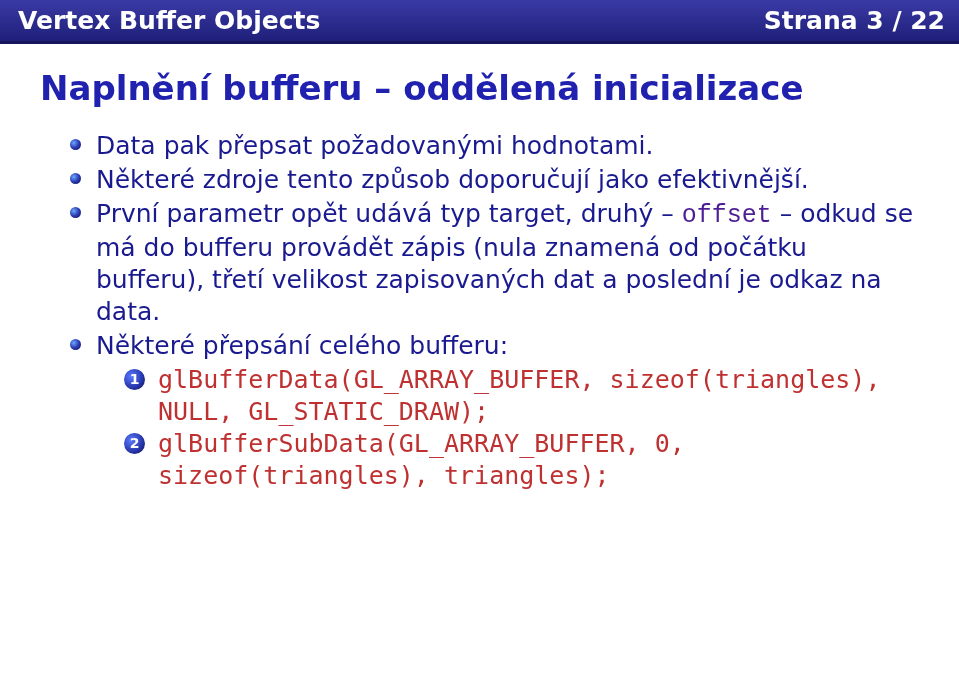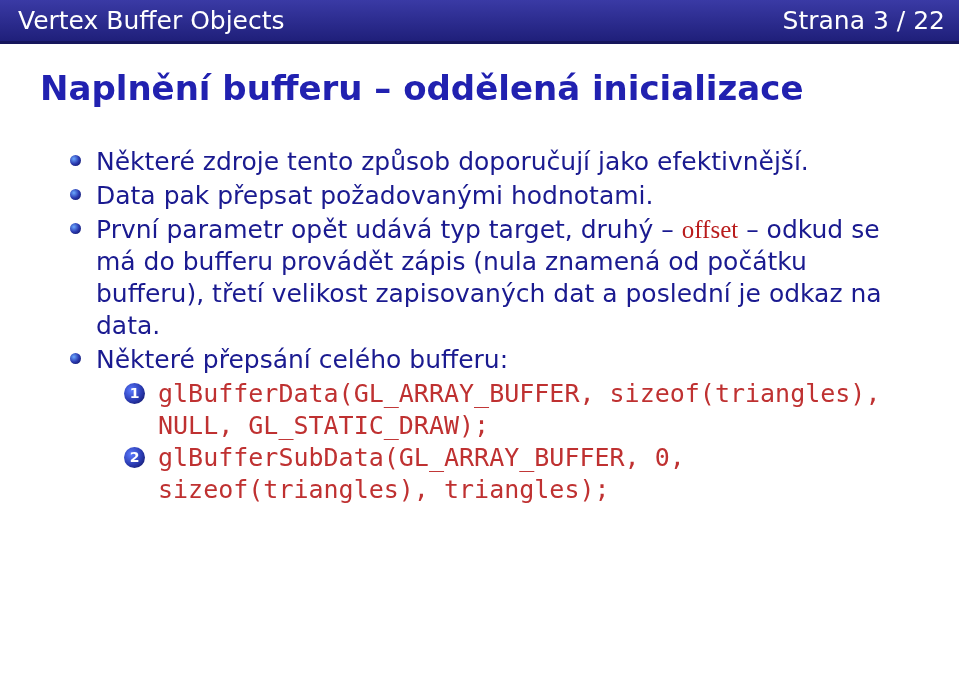--- a/index.html
+++ b/index.html
@@ -14,32 +14,32 @@
   }
   .header {
     background: #2a2a8f;
     background: linear-gradient(to bottom, #3a3aa5 0%, #1f1f7a 100%);
     color: #ffffff;
     height: 44px;
     display: flex;
     justify-content: space-between;
     align-items: center;
     padding: 0 14px 0 18px;
-    font-weight: normal;
+    font-weight: bold;
     font-size: 25px;
     border-bottom: 3px solid #16165c;
   }
   .content {
     padding: 24px 40px 0 40px;
   }
   .title {
     color: #2121b0;
     font-size: 34px;
     font-weight: bold;
-    margin-bottom: 38px;
+    margin-bottom: 22px;
   }
   ul.bullets {
     list-style: none;
     padding-left: 30px;
   }
   ul.bullets > li {
     position: relative;
     padding-left: 26px;
     margin-bottom: 2px;
     line-height: 1.28;
@@ -48,22 +48,22 @@
   ul.bullets > li .bullet-dot {
     position: absolute;
     left: 0;
     top: 9px;
     width: 11px;
     height: 11px;
     border-radius: 50%;
     background: radial-gradient(circle at 35% 35%, #6ba8ff 0%, #2a3ab0 50%, #0a0a50 100%);
   }
   .code {
-    font-family: Liberation Serif, serif;
-    color: #b91c1c;
+    font-family: Liberation Mono, monospace;
+    color: #4c1d95;
     white-space: pre-wrap;
   }
   .codeblock {
     font-family: "DejaVu Sans Mono", "Courier New", monospace;
     color: #bf3131;
     display: block;
     line-height: 1.28;
   }
   ol.enum {
     list-style: none;
@@ -94,22 +94,22 @@
 <body>
 
 <div class="header">
   <span>Vertex Buffer Objects</span>
   <span>Strana 3 / 22</span>
 </div>
 
 <div class="content">
   <div class="title">Naplnění bufferu – oddělená inicializace</div>
   <ul class="bullets" id="bullets">
+      <li><span class="bullet-dot"></span><span>Data pak přepsat požadovanými hodnotami.</span></li>
       <li><span class="bullet-dot"></span><span>Některé zdroje tento způsob doporučují jako efektivnější.</span></li>
-      <li><span class="bullet-dot"></span><span>Data pak přepsat požadovanými hodnotami.</span></li>
       <li><span class="bullet-dot"></span><span>První parametr opět udává typ target, druhý – </span><span class="code">offset</span><span> – odkud se má do bufferu provádět zápis (nula znamená od počátku bufferu), třetí velikost zapisovaných dat a poslední je odkaz na data.</span></li>
       <li><span class="bullet-dot"></span><span>Některé přepsání celého bufferu:</span><ol class="enum">
           <li>
             <span class="num-dot">1</span>
             <span class="codeblock">glBufferData(GL_ARRAY_BUFFER, sizeof(triangles),<br>NULL, GL_STATIC_DRAW);</span>
           </li>
           <li>
             <span class="num-dot">2</span>
             <span class="codeblock">glBufferSubData(GL_ARRAY_BUFFER, 0,<br>sizeof(triangles), triangles);</span>
           </li>

